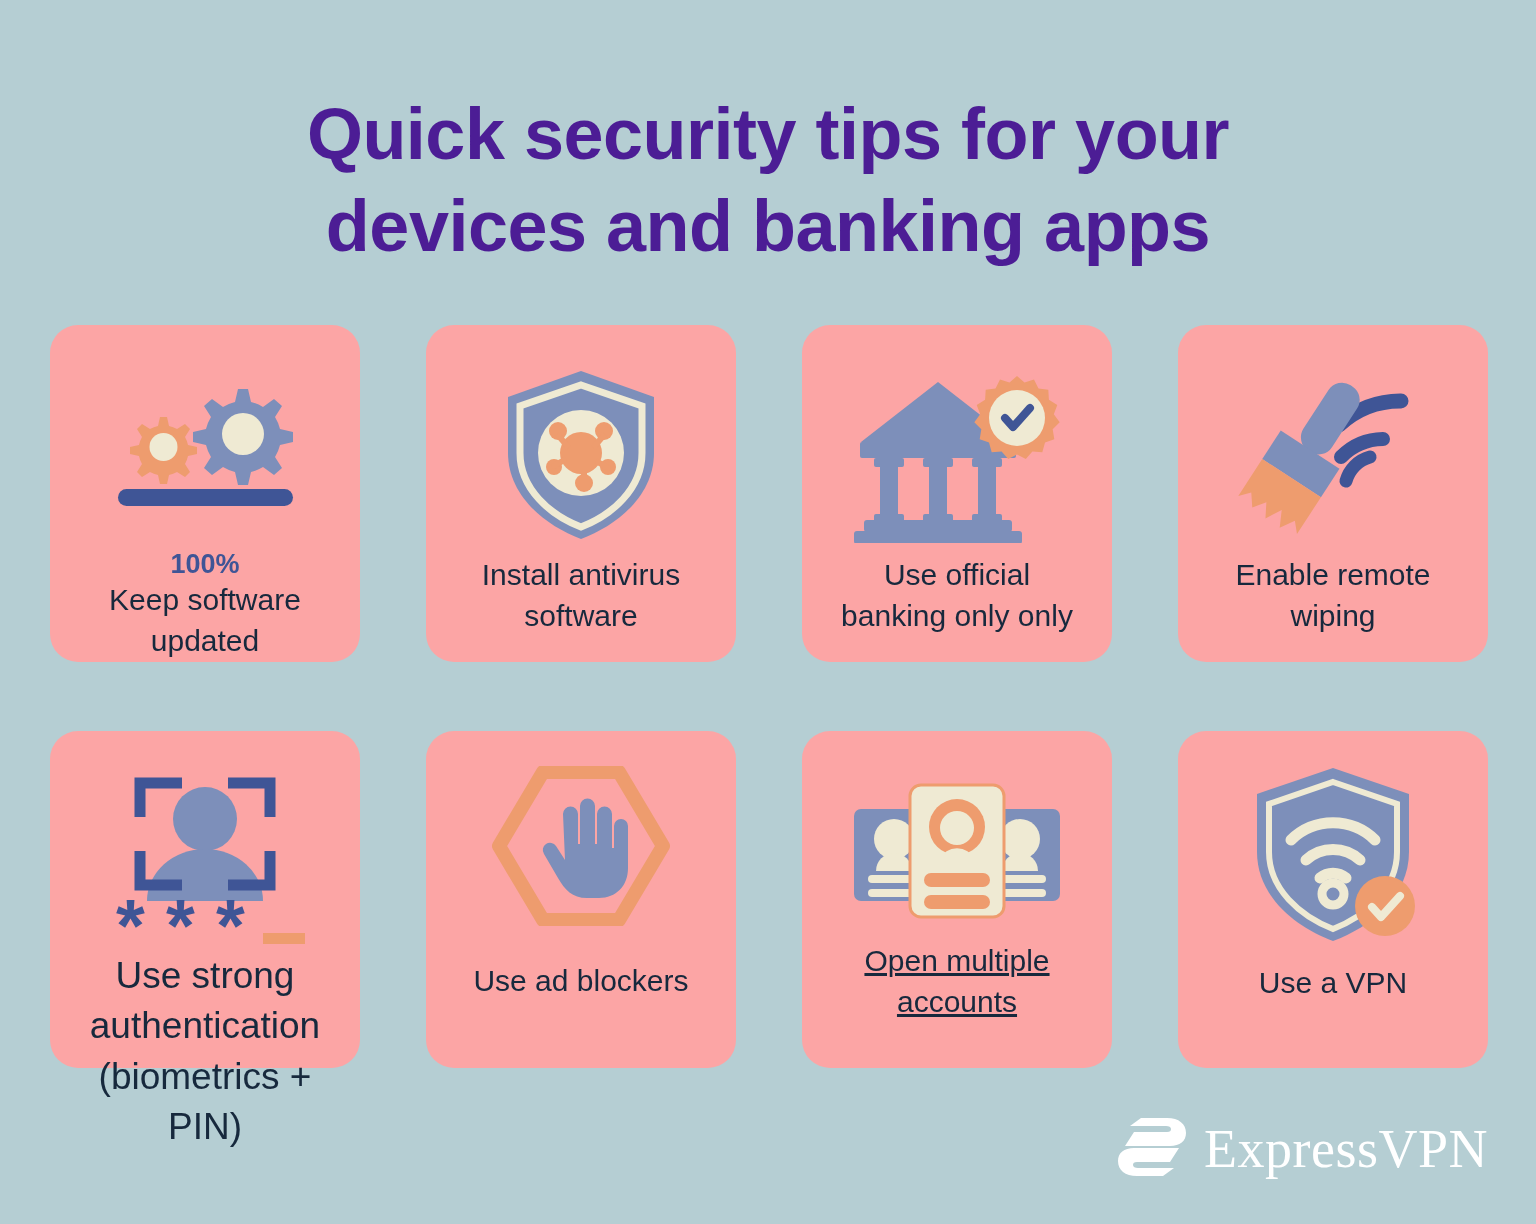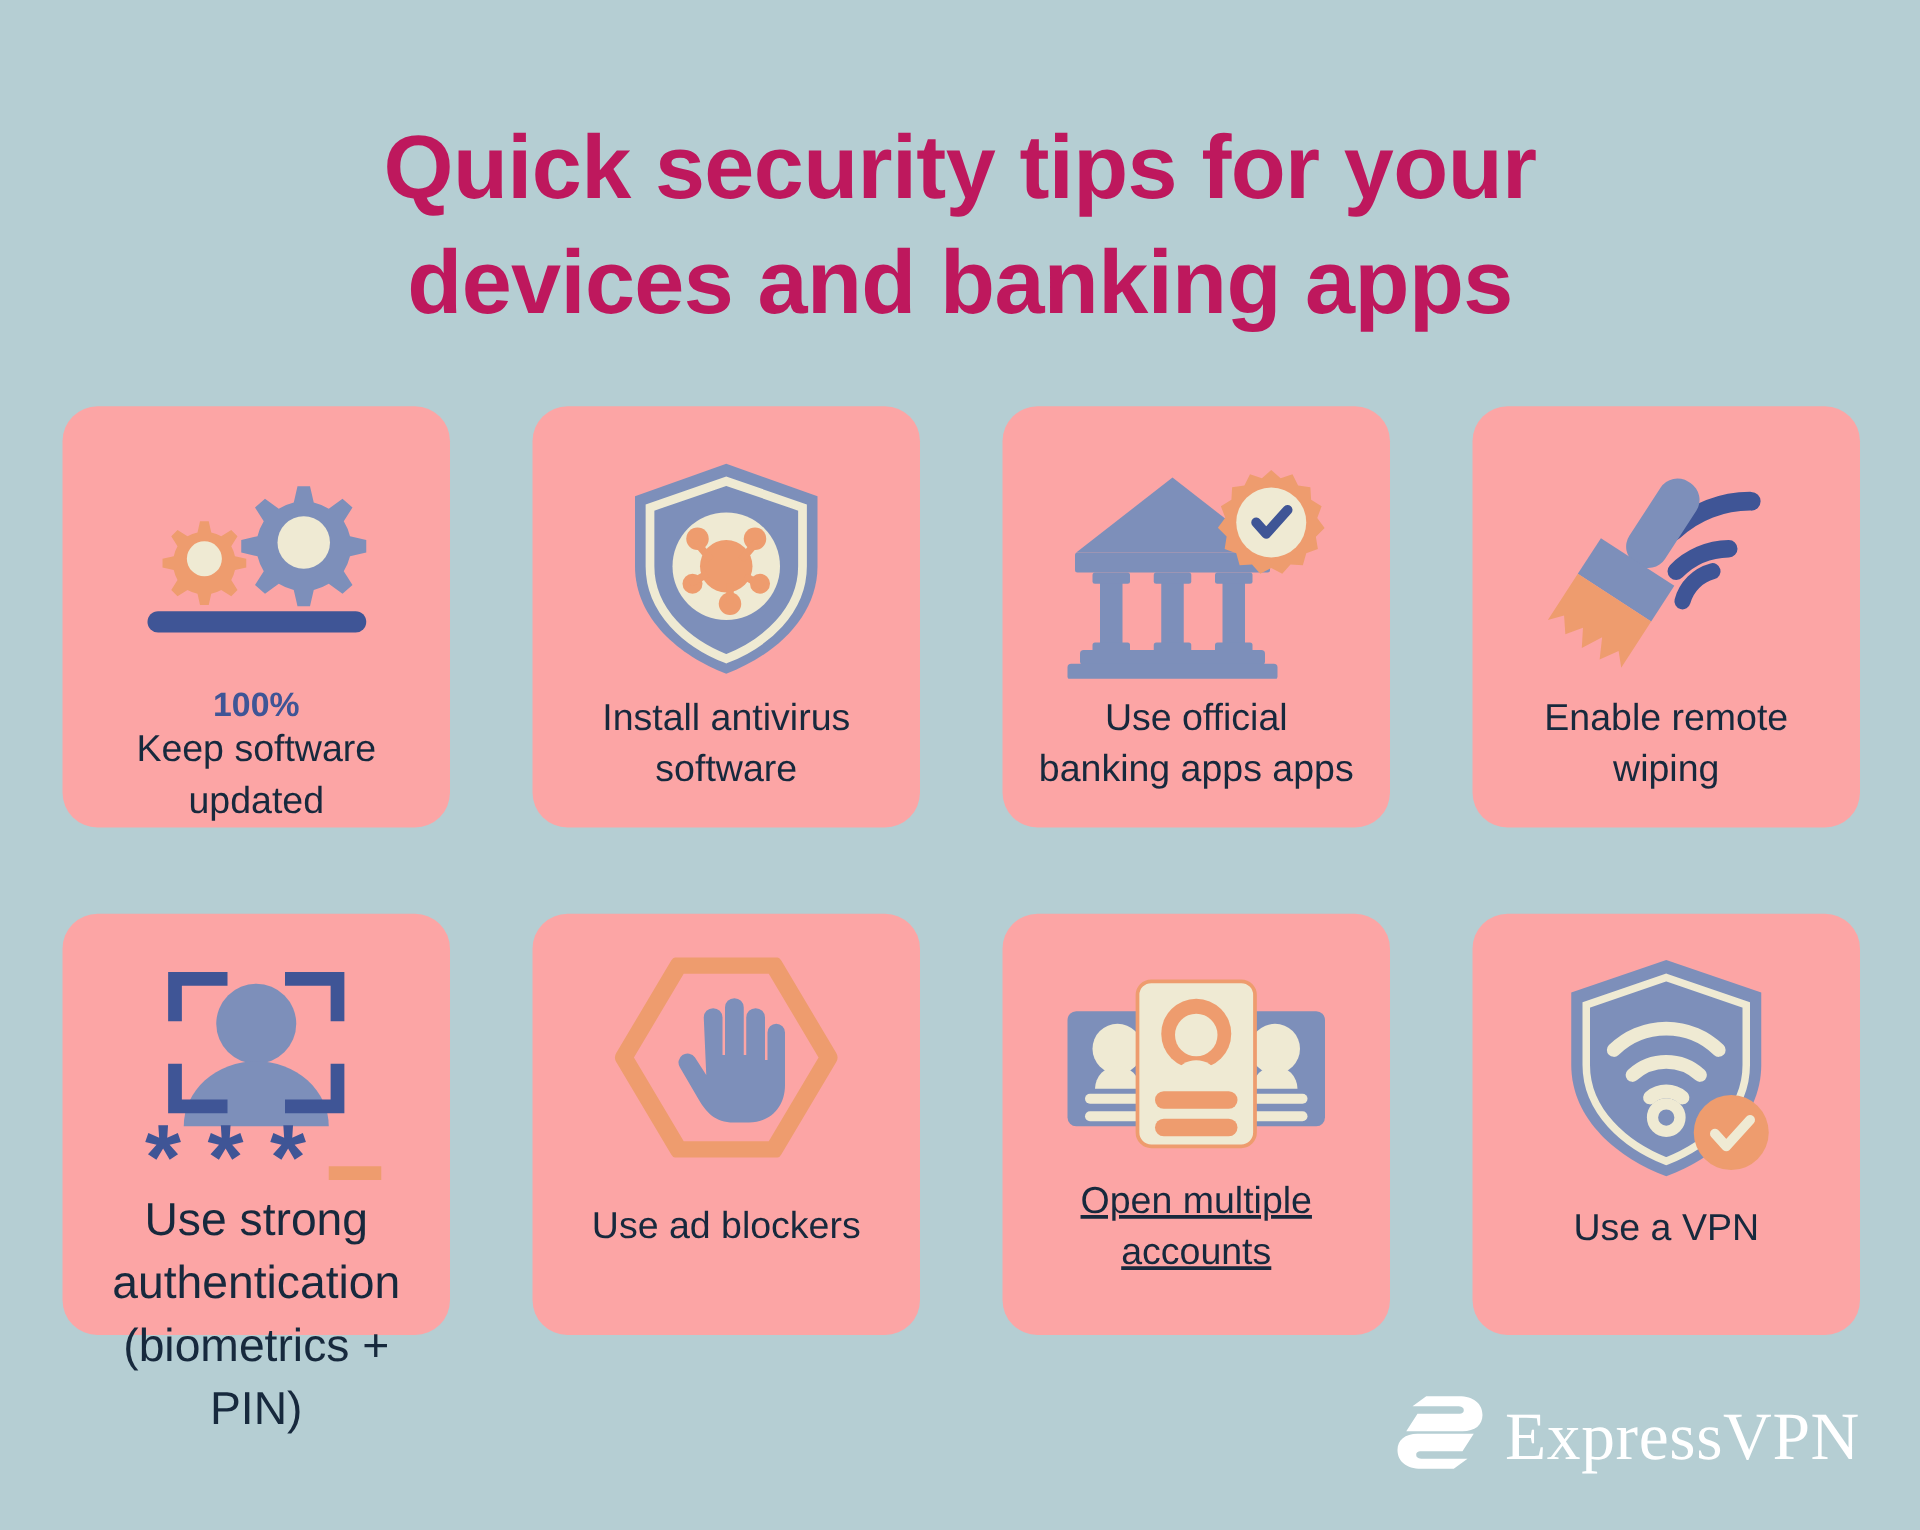--- a/index.html
+++ b/index.html
@@ -22,21 +22,21 @@
     box-sizing: border-box;
   }
 
   
   .title {
     position: absolute;
     left: 0;
     top: 88px;
     width: 1536px;
     text-align: center;
-    color: #be185d;
+    color: #4c1d95;
     font-size: 72px;
     line-height: 1.28;
     font-weight: 700;
     letter-spacing: -0.5px;
     font-family: "Liberation Sans", sans-serif;
     white-space: pre-line;
   }
 
   
   .grid {
@@ -192,21 +192,21 @@
           </g>
 
           <g transform="translate(126,8)">
             <path fill="#ee9c6e" d="M41 0 l7.5 6.6 9.5-3.2 4.5 9 9.8 1.4 0.6 9.9 8.4 5.3 -3.5 9.3 5.9 8 -7 7 1.6 9.9 -9.3 3.4 -2.7 9.6 -9.9-0.7 -6.6 7.5 -8.8-4.6 -8.8 4.6 -6.6-7.5 -9.9 0.7 -2.7-9.6 -9.3-3.4 1.6-9.9 -7-7 5.9-8 -3.5-9.3 8.4-5.3 0.6-9.9 9.8-1.4 4.5-9 9.5 3.2 Z"></path>
             <circle cx="41" cy="42" r="28" fill="#efead3"></circle>
             <path d="M29 42 L37 51 L54 32" fill="none" stroke="#3f5596" stroke-width="8" stroke-linecap="round" stroke-linejoin="round"></path>
           </g>
         </svg>
       </div>
       <div class="card-label">Use official
-banking apps apps</div>
+banking only only</div>
     </div>
 
     <div class="card c4 row1">
       <div class="card-icon">
         <svg width="200" height="185" viewBox="0 0 200 185">
 
           <g fill="none" stroke="#3f5596" stroke-linecap="round">
             <path d="M113 118 A34 34 0 0 1 137 94" stroke-width="13"></path>
             <path d="M112 88 A60 60 0 0 1 154 70" stroke-width="14" transform="translate(-4,6)"></path>
             <path d="M108 58 A90 90 0 0 1 170 34" stroke-width="15" transform="translate(-2,4)"></path>

